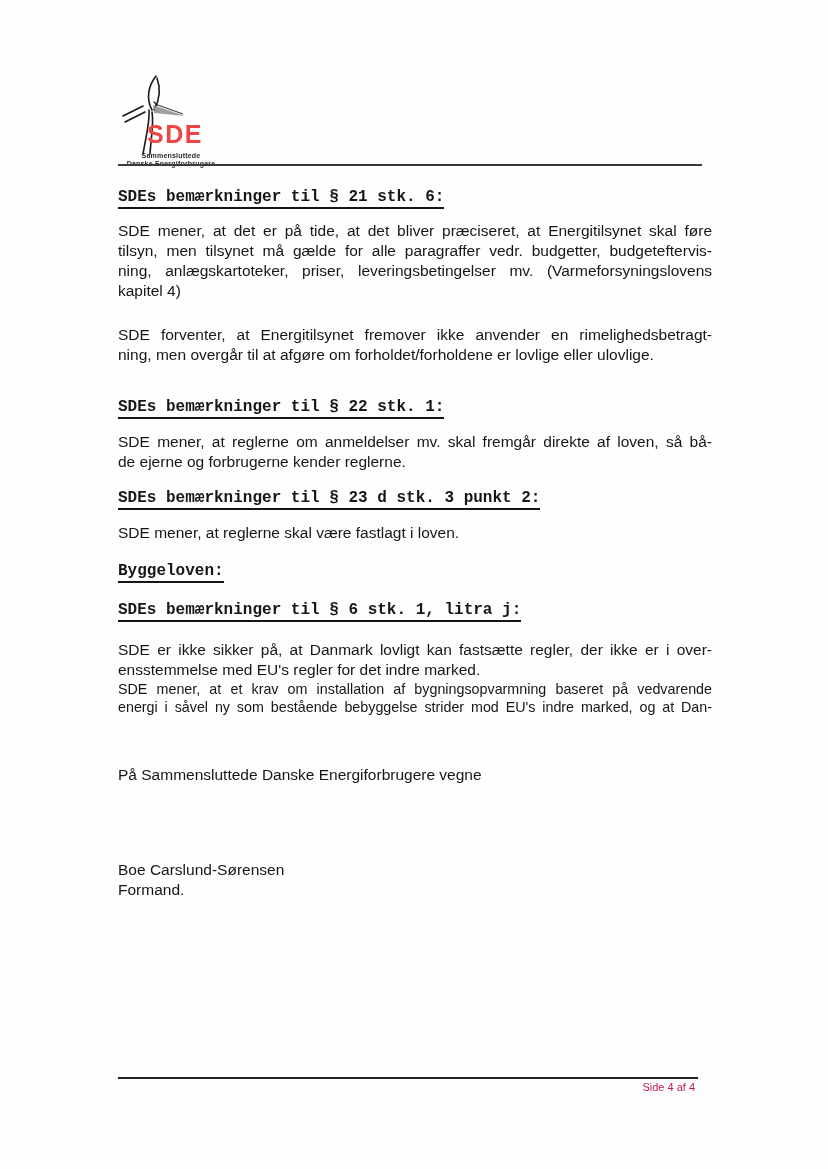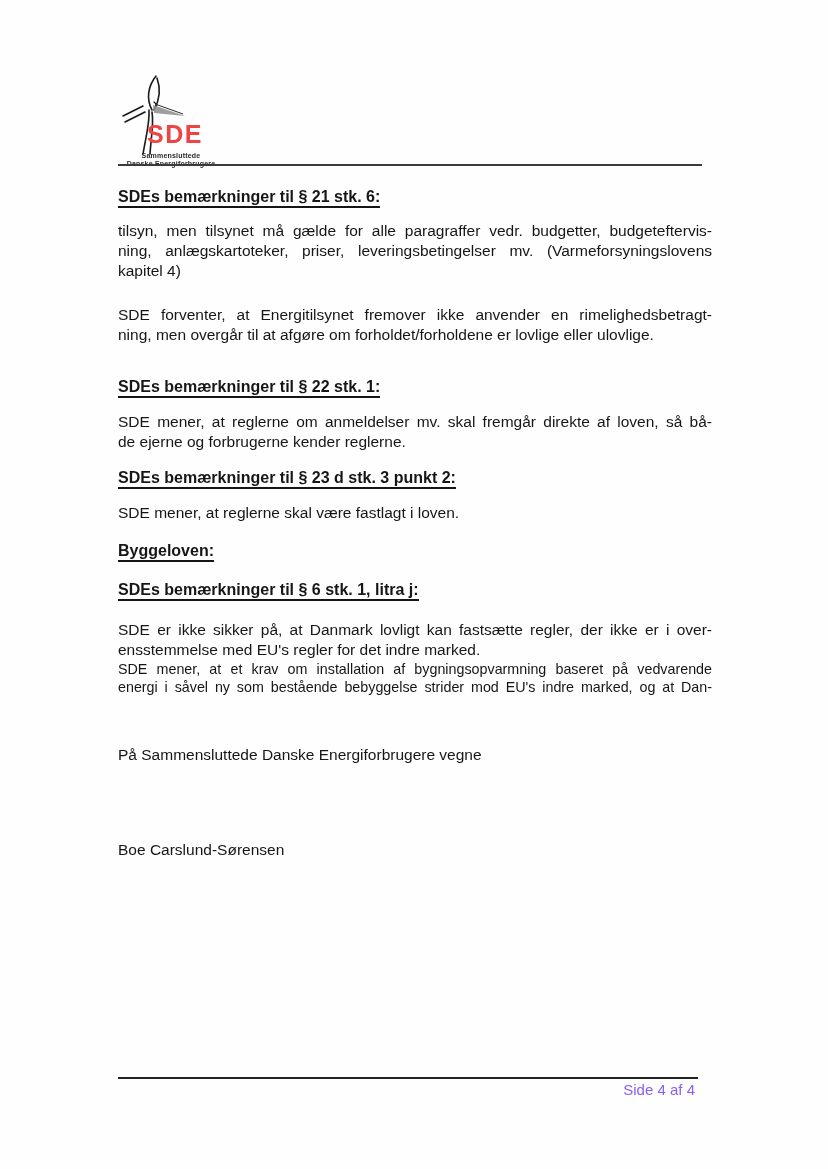--- a/index.html
+++ b/index.html
@@ -62,20 +62,21 @@
     position: absolute;
     left: 118px;
     top: 0;
     width: 594px;
   }
   .heading {
     font-size: 16px;
     font-weight: bold;
     line-height: 20px;
     white-space: nowrap;
+    font-family: Liberation Mono, monospace;
   }
   .heading span {
     border-bottom: 2px solid #151515;
     padding-bottom: 1px;
   }
   .para { font-size: 15.5px; line-height: 20px; }
   .para.small { font-size: 14.3px; line-height: 18px; }
   .pline {
     text-align: justify;
     text-align-last: justify;
@@ -90,22 +91,22 @@
 
   .signature { font-size: 15.5px; line-height: 20px; }
 
   
   .footer-text {
     position: absolute;
     left: 118px;
     top: 1081px;
     width: 577px;
     text-align: right;
-    font-size: 15px;
-    color: #8b5cf6;
+    font-size: 11px;
+    color: #be185d;
   }
 </style>
 </head>
 <body>
 
 <div class="page">
 
   <div class="logo">
     <svg width="72" height="84" viewBox="0 0 72 84">
       <g fill="none" stroke="#1a1a1a" stroke-width="1.6" stroke-linecap="round">
@@ -134,20 +135,21 @@
 
   <div class="rule header"></div>
 
   <div class="content">
 
     <div class="heading" style="margin-top:187px">
       <span>SDEs bemærkninger til § 21 stk. 6:</span>
     </div>
 
     <div class="para" style="margin-top:14px">
+      <div class="pline">SDE mener, at det er på tide, at det bliver præciseret, at Energitilsynet skal føre</div>
       <div class="pline">tilsyn, men tilsynet må gælde for alle paragraffer vedr. budgetter, budgeteftervis-</div>
       <div class="pline">ning, anlægskartoteker, priser, leveringsbetingelser mv. (Varmeforsyningslovens</div>
       <div class="pline last">kapitel 4)</div>
     </div>
 
     <div class="para" style="margin-top:24px">
       <div class="pline">SDE forventer, at Energitilsynet fremover ikke anvender en rimelighedsbetragt-</div>
       <div class="pline last">ning, men overgår til at afgøre om forholdet/forholdene er lovlige eller ulovlige.</div>
     </div>
 
@@ -185,20 +187,21 @@
       <div class="pline">SDE mener, at et krav om installation af bygningsopvarmning baseret på vedvarende</div>
       <div class="pline">energi i såvel ny som bestående bebyggelse strider mod EU's indre marked, og at Dan-</div>
     </div>
 
     <div class="para" style="margin-top:49px">
       <div class="pline last">På Sammensluttede Danske Energiforbrugere vegne</div>
     </div>
 
     <div class="signature" style="margin-top:75px">
       <div>Boe Carslund-Sørensen</div>
+      <div>Formand.</div>
     </div>
 
   </div>
 
   <div class="rule footer"></div>
   <div class="footer-text">Side 4 af 4</div>
 
 </div>
 
 </body></html>

